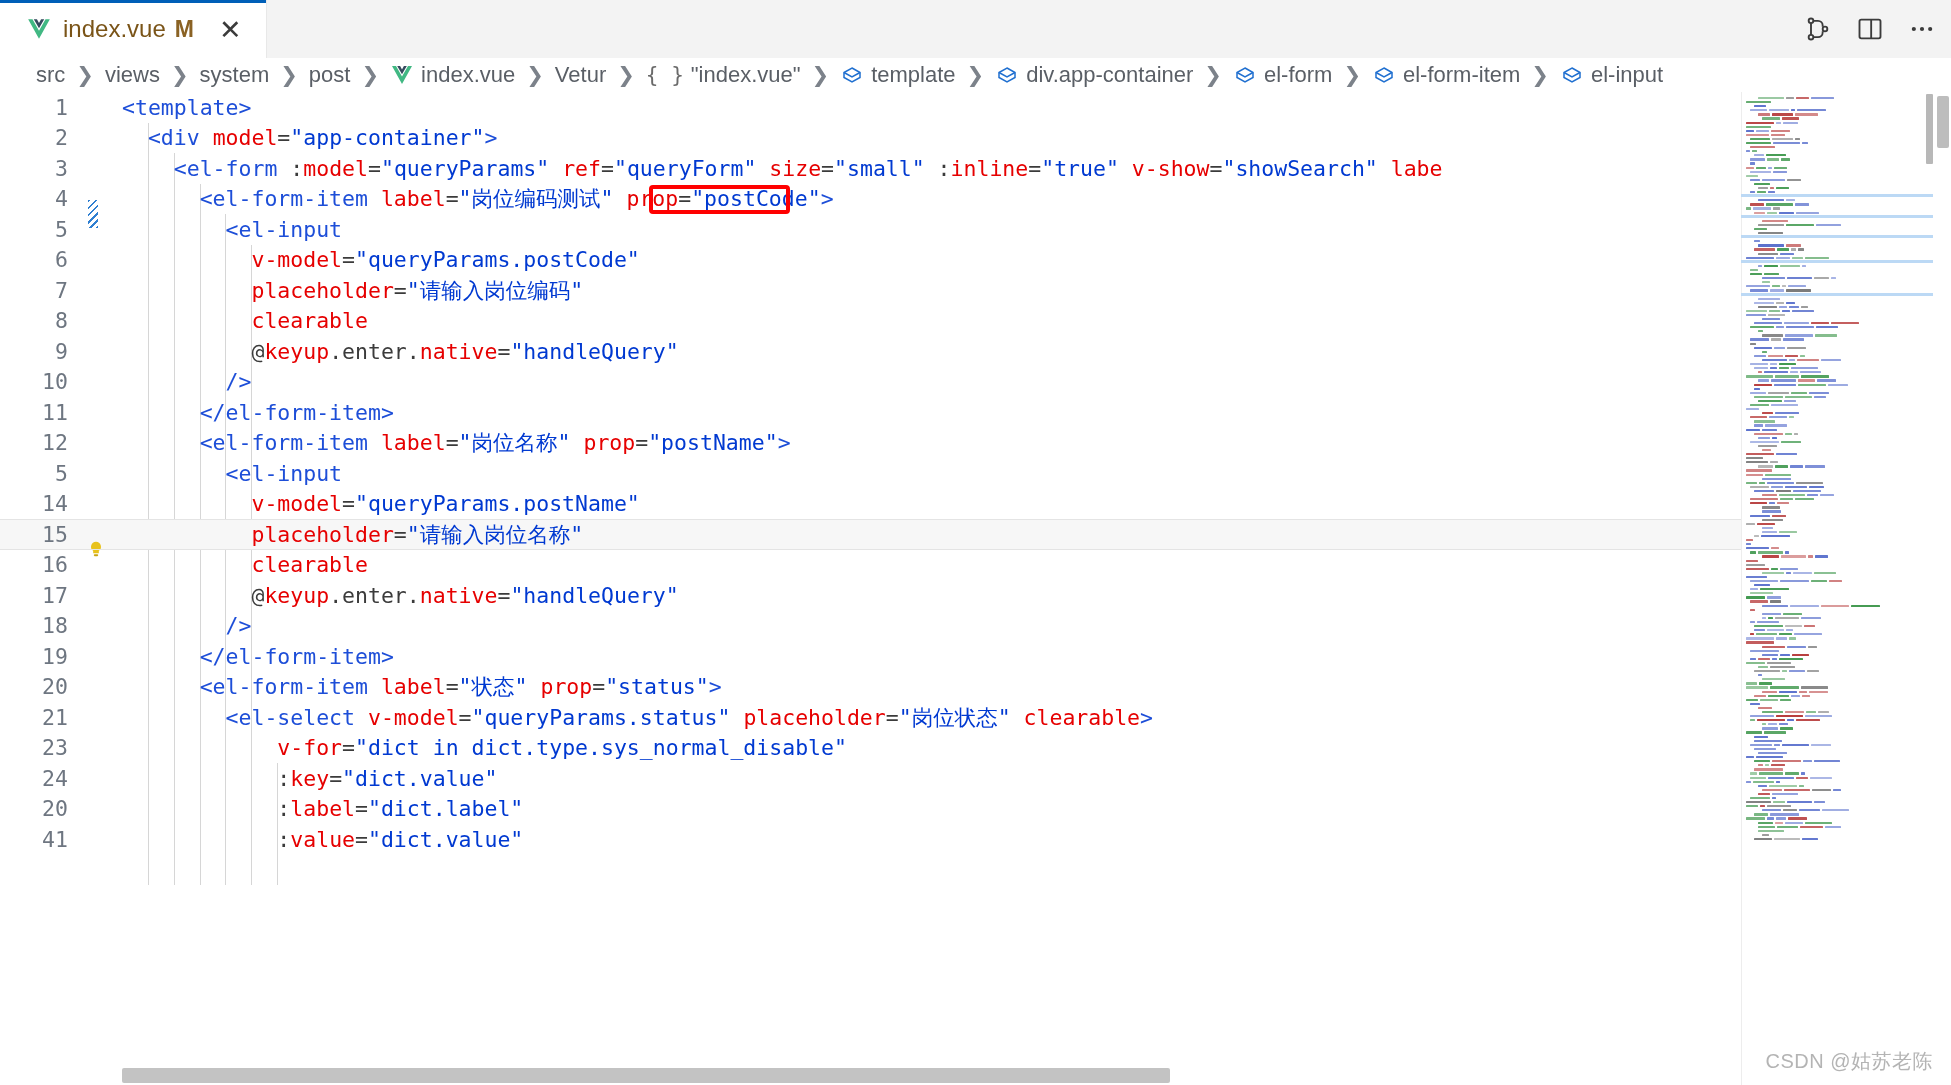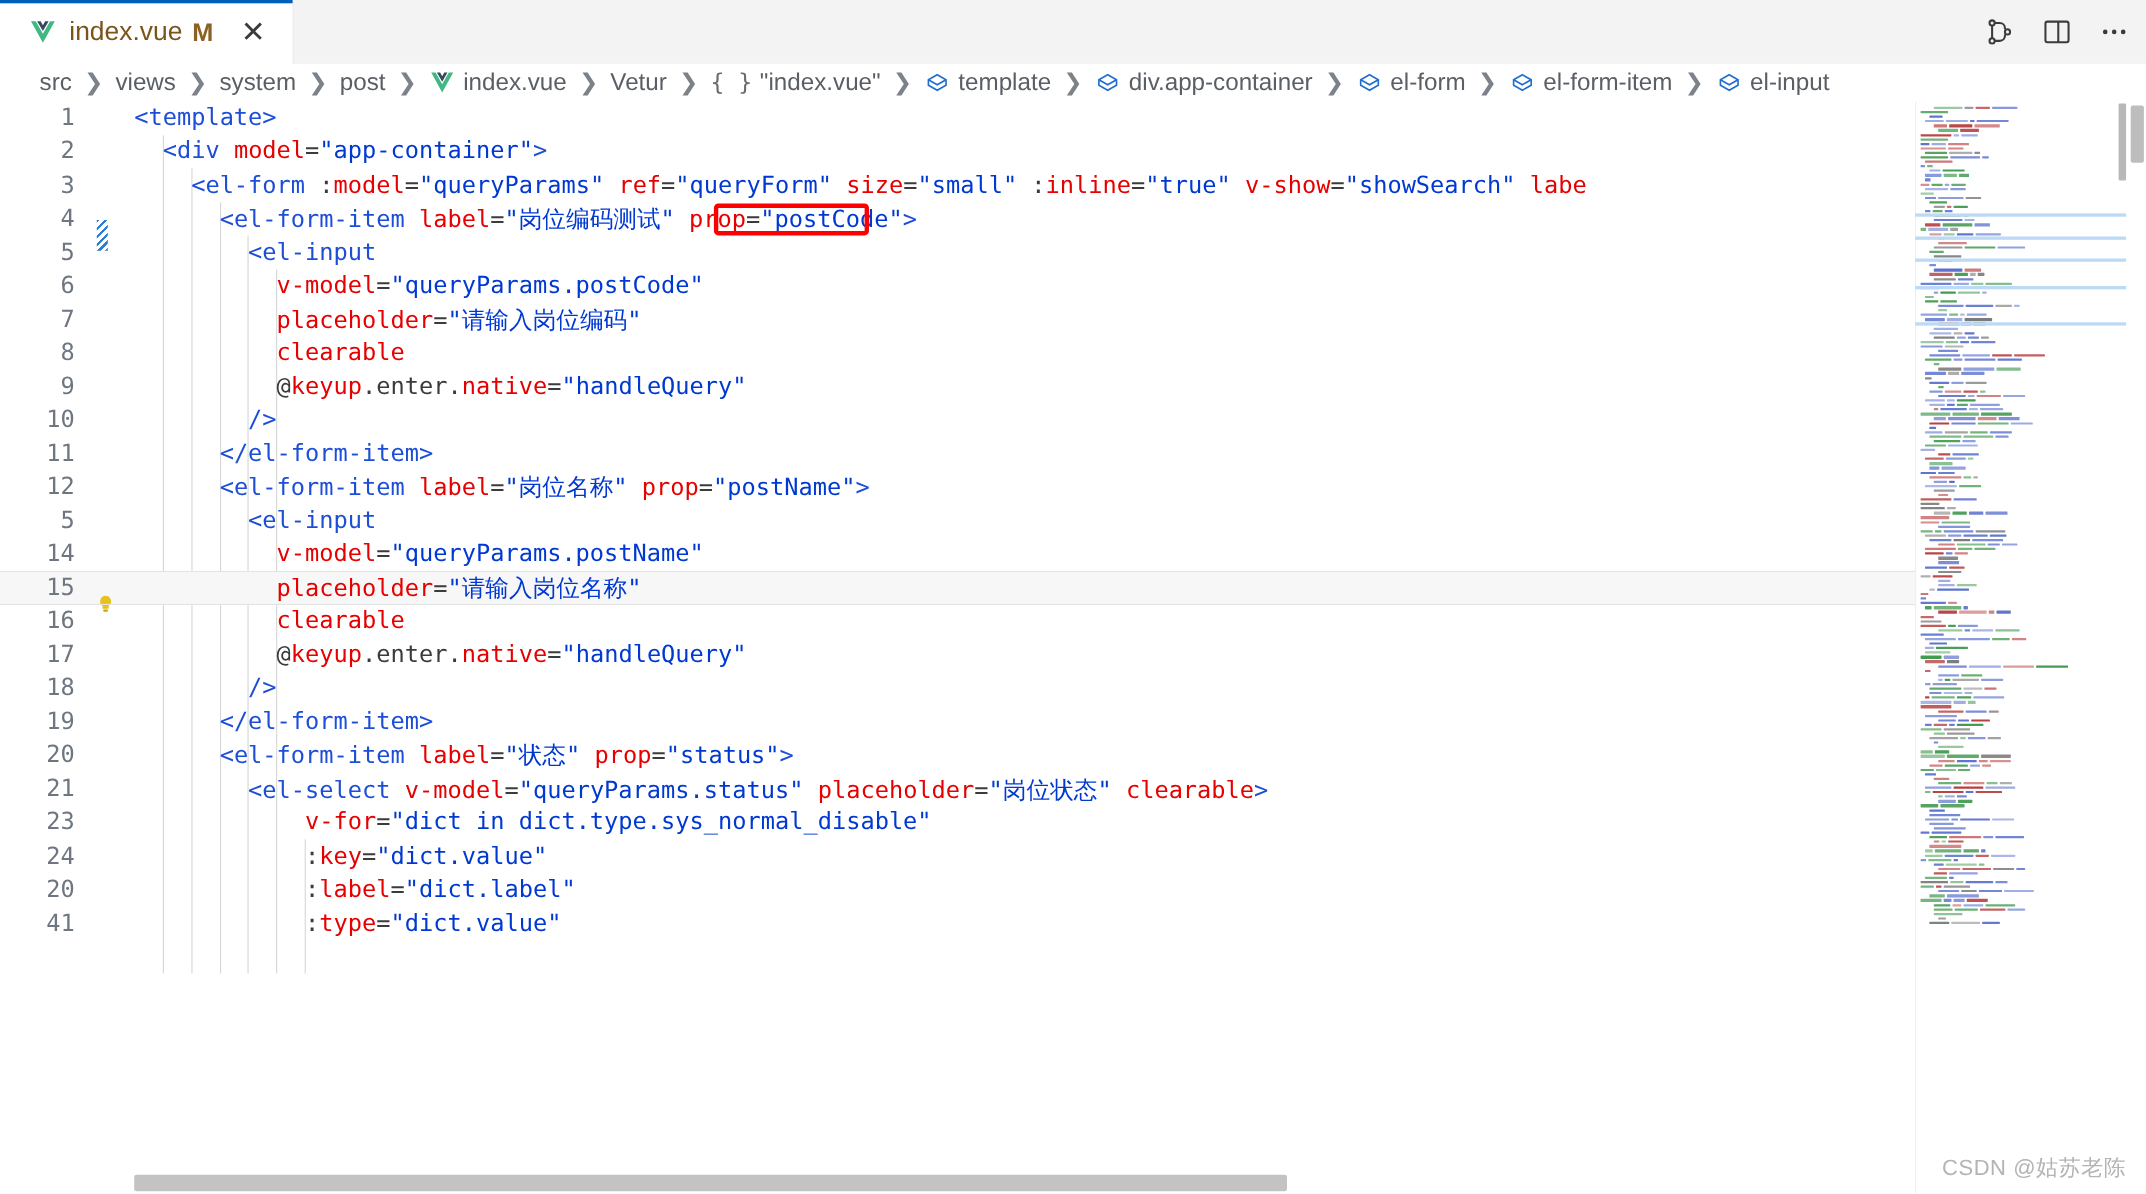--- a/index.html
+++ b/index.html
@@ -306,21 +306,21 @@
               </svg></div><div class="code"><span class="t-plain">          </span><span class="t-attr">placeholder</span><span class="t-eq">=</span><span class="t-val">"请输入岗位名称"</span></div></div>
           <div class="line"><div class="ln">16</div><div class="gutter"></div><div class="code"><span class="t-plain">          </span><span class="t-attr">clearable</span></div></div>
           <div class="line"><div class="ln">17</div><div class="gutter"></div><div class="code"><span class="t-plain">          </span><span class="t-punc">@</span><span class="t-attr">keyup</span><span class="t-punc">.</span><span class="t-plain">enter</span><span class="t-punc">.</span><span class="t-attr">native</span><span class="t-eq">=</span><span class="t-val">"handleQuery"</span></div></div>
           <div class="line"><div class="ln">18</div><div class="gutter"></div><div class="code"><span class="t-plain">        </span><span class="t-tag">/&gt;</span></div></div>
           <div class="line"><div class="ln">19</div><div class="gutter"></div><div class="code"><span class="t-plain">      </span><span class="t-tag">&lt;/el-form-item&gt;</span></div></div>
           <div class="line"><div class="ln">20</div><div class="gutter"></div><div class="code"><span class="t-plain">      </span><span class="t-tag">&lt;el-form-item</span><span class="t-plain"> </span><span class="t-attr">label</span><span class="t-eq">=</span><span class="t-val">"状态"</span><span class="t-plain"> </span><span class="t-attr">prop</span><span class="t-eq">=</span><span class="t-val">"status"</span><span class="t-tag">&gt;</span></div></div>
           <div class="line"><div class="ln">21</div><div class="gutter"></div><div class="code"><span class="t-plain">        </span><span class="t-tag">&lt;el-select</span><span class="t-plain"> </span><span class="t-attr">v-model</span><span class="t-eq">=</span><span class="t-val">"queryParams.status"</span><span class="t-plain"> </span><span class="t-attr">placeholder</span><span class="t-eq">=</span><span class="t-val">"岗位状态"</span><span class="t-plain"> </span><span class="t-attr">clearable</span><span class="t-tag">&gt;</span></div></div>
           <div class="line"><div class="ln">23</div><div class="gutter"></div><div class="code"><span class="t-plain">            </span><span class="t-attr">v-for</span><span class="t-eq">=</span><span class="t-val">"dict in dict.type.sys_normal_disable"</span></div></div>
           <div class="line"><div class="ln">24</div><div class="gutter"></div><div class="code"><span class="t-plain">            </span><span class="t-punc">:</span><span class="t-attr">key</span><span class="t-eq">=</span><span class="t-val">"dict.value"</span></div></div>
           <div class="line"><div class="ln">20</div><div class="gutter"></div><div class="code"><span class="t-plain">            </span><span class="t-punc">:</span><span class="t-attr">label</span><span class="t-eq">=</span><span class="t-val">"dict.label"</span></div></div>
-          <div class="line"><div class="ln">41</div><div class="gutter"></div><div class="code"><span class="t-plain">            </span><span class="t-punc">:</span><span class="t-attr">type</span><span class="t-eq">=</span><span class="t-val">"dict.value"</span></div></div>
+          <div class="line"><div class="ln">41</div><div class="gutter"></div><div class="code"><span class="t-plain">            </span><span class="t-punc">:</span><span class="t-attr">value</span><span class="t-eq">=</span><span class="t-val">"dict.value"</span></div></div>
         </div>
       <div class="redbox" id="redbox" style="left: 649.13px; top: 92.5px; width: 141.196px; height: 29px;"></div>
       <div class="hscroll"></div>
     </div>
 
     <div class="minimap">
       <div class="mm-border-l"></div>
       <div class="mm-rows" id="mm-rows">
           <div class="mm-row" style="padding-left: 12px;">
             <span class="mm-blk" style="width: 26px; background: rgb(47, 143, 62); opacity: 0.48;"></span>

